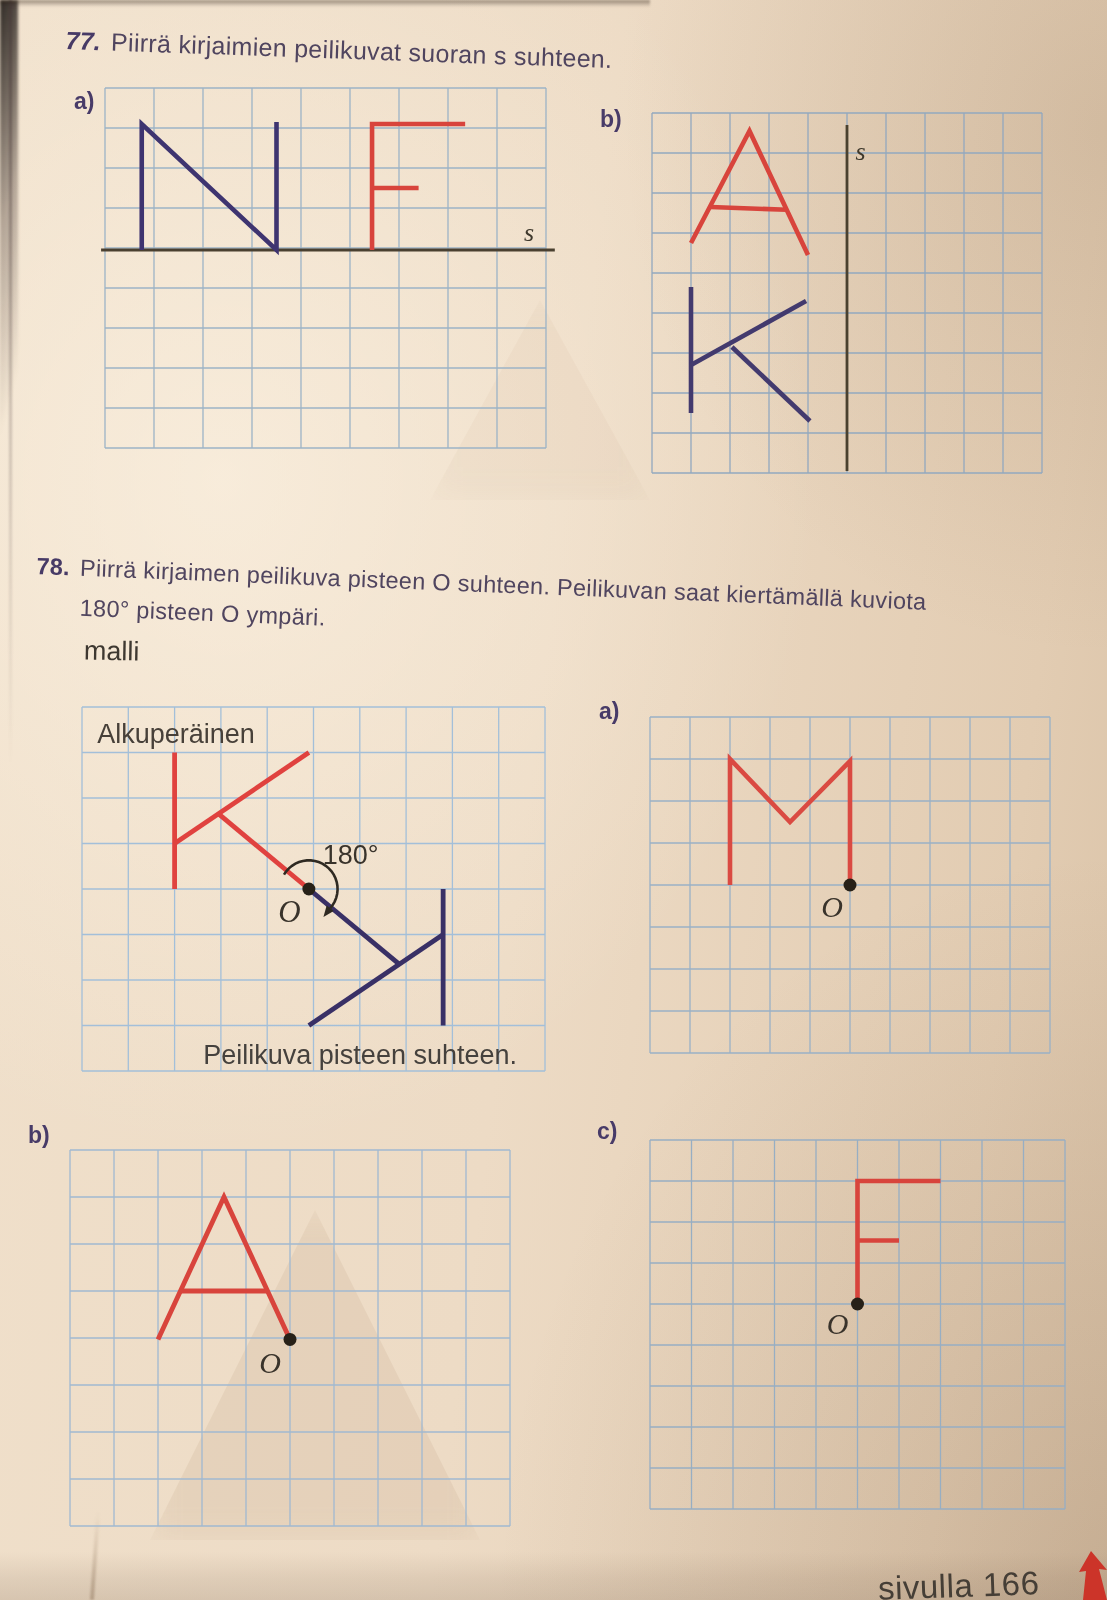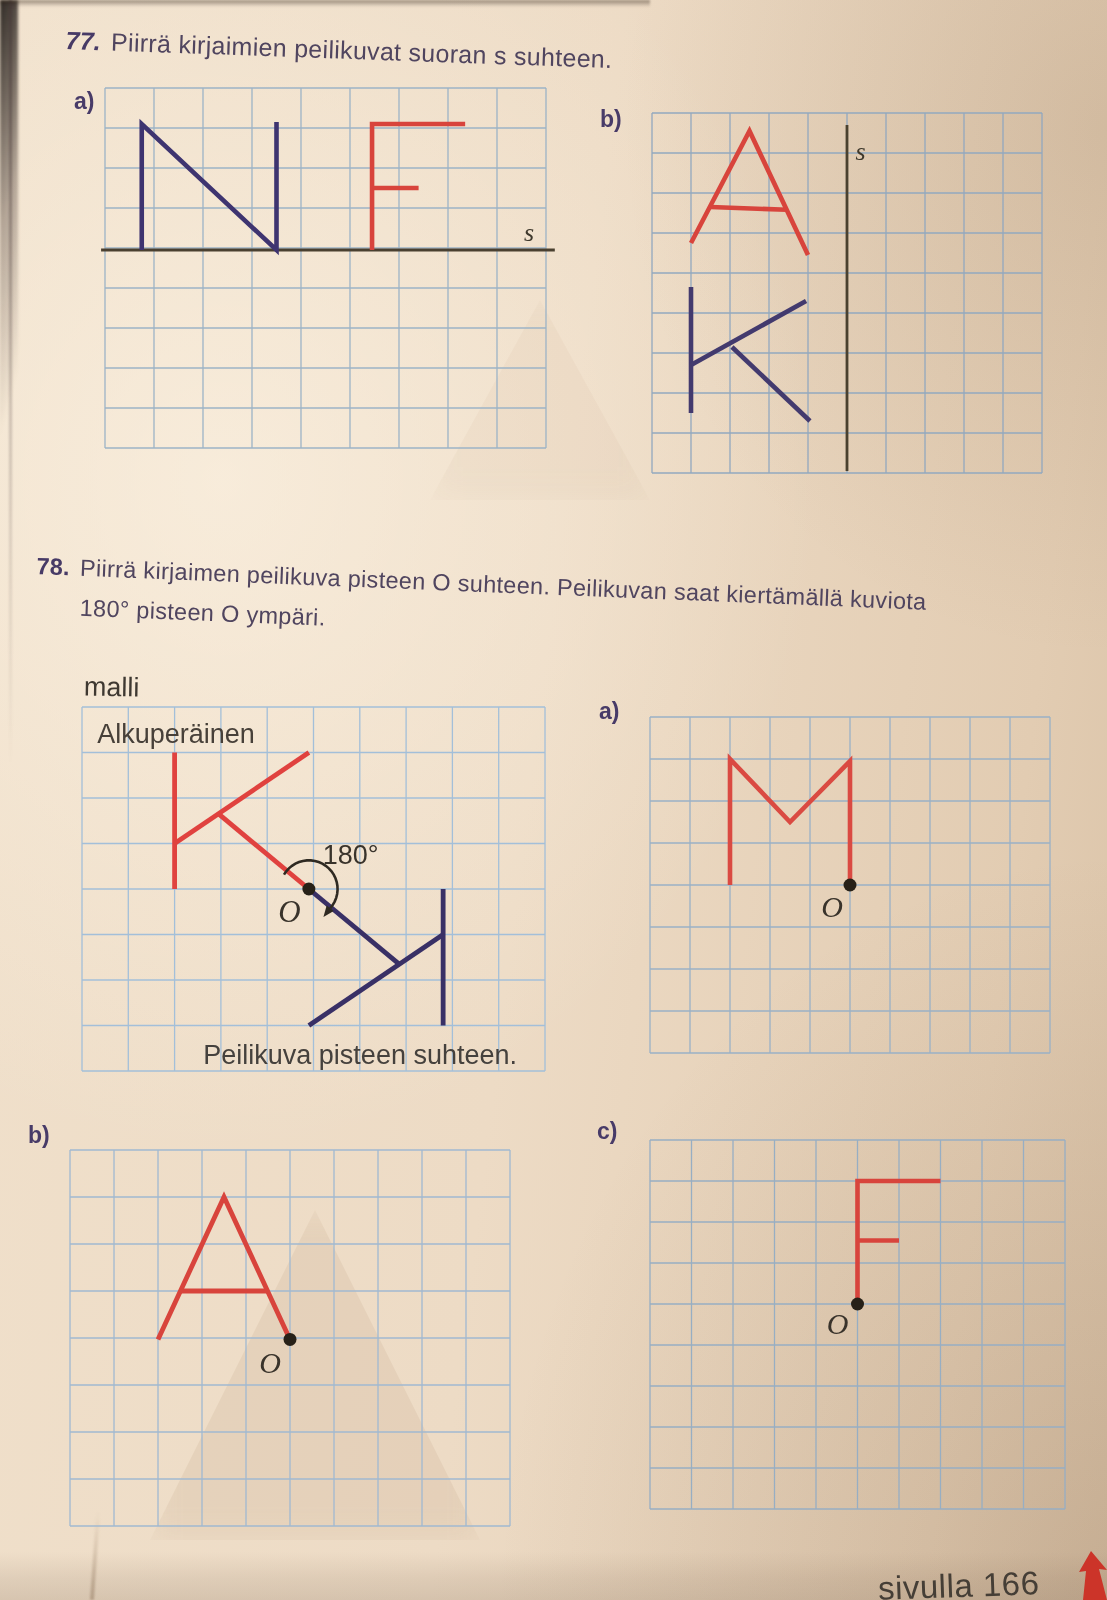--- a/index.html
+++ b/index.html
@@ -44,21 +44,21 @@
   .ghost-1{left:150px;top:1210px;width:330px;height:330px;clip-path:polygon(50% 0,100% 100%,0 100%);}
   .ghost-2{left:430px;top:300px;width:220px;height:200px;clip-path:polygon(50% 0,100% 100%,0 100%);opacity:.5;}
 
   .ex-header{position:absolute;transform-origin:left top;color:#50455f;white-space:nowrap;}
   #h77{left:66px;top:26px;transform:rotate(2deg);font-size:25px;letter-spacing:.3px;}
   #h78{left:37px;top:553px;transform:rotate(2.3deg);font-size:23.5px;letter-spacing:.3px;}
   .hnum{font-weight:700;font-style:italic;color:#473a66;margin-right:10px;}
   #h78 .hnum{font-style:normal;}
   .h78-line2{margin-left:45px;margin-top:13px;}
 
-  .malli-label{position:absolute;left:84px;top:672px;font-size:27px;color:#3e3831;transform:rotate(1deg);}
+  .malli-label{position:absolute;left:84px;top:636px;font-size:27px;color:#3e3831;transform:rotate(1deg);}
 
   .panel-label{position:absolute;font-weight:700;font-size:23px;color:#483b68;}
   svg.panel{position:absolute;overflow:visible;}
 
   .footer{
     position:absolute;left:878px;top:1567px;font-size:33px;color:#453e36;
     transform:rotate(-2deg);letter-spacing:.5px;white-space:nowrap;
   }
   #corner-arrow-svg{position:absolute;left:1070px;top:1540px;}
 </style>

